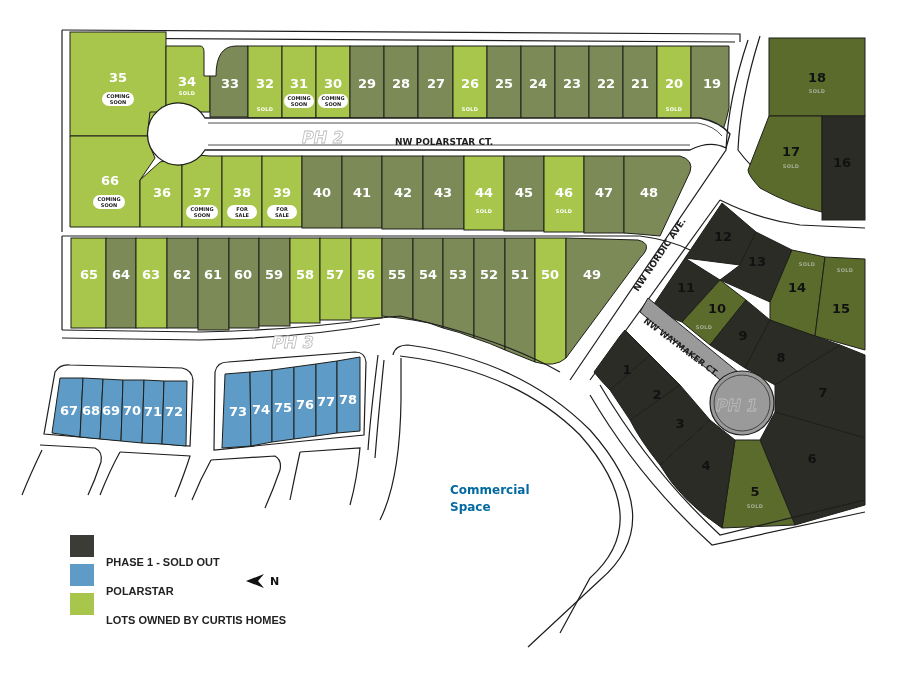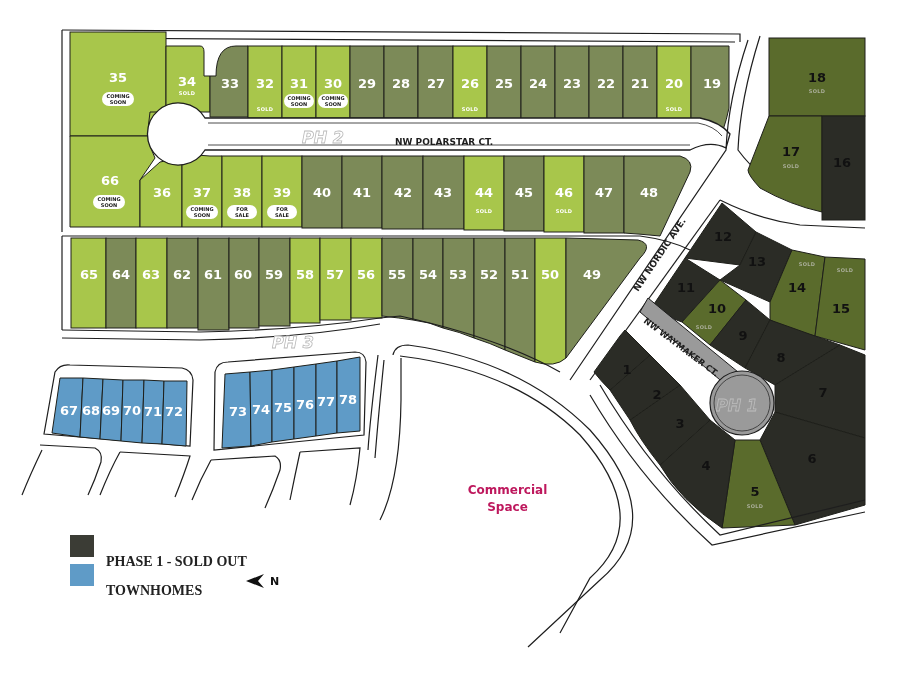--- a/index.html
+++ b/index.html
@@ -11,24 +11,24 @@
   .sold{font-family:"DejaVu Sans",sans-serif;font-weight:bold;font-size:5px;fill:#ffffff;text-anchor:middle;letter-spacing:0.3px;}
   .sold.dim{fill:#a9ad98;}
   .pill{fill:#ffffff;}
   .pilltxt{font-family:"DejaVu Sans",sans-serif;font-weight:bold;font-size:5px;fill:#1b1b1b;text-anchor:middle;}
   .road{fill:none;stroke:#1e1e1e;stroke-width:1.2;}
   .streetname{font-family:"DejaVu Sans",sans-serif;font-weight:bold;font-size:9px;fill:#1e1e1e;}
   .phase{font-family:"DejaVu Sans",sans-serif;font-style:italic;font-weight:bold;font-size:16px;fill:#ffffff;stroke:#b9b9b9;stroke-width:0.8;}
   .legend{position:absolute;left:70px;top:531px;}
   .legend-item{display:flex;align-items:center;height:29px;}
   .swatch{width:24px;height:22px;margin-right:12px;}
-  .legend-label{font-family:Liberation Serif, serif;font-weight:bold;font-size:14px;color:#222;margin-top:32px;}
+  .legend-label{font-family:Liberation Sans, sans-serif;font-weight:bold;font-size:11px;color:#222;margin-top:32px;}
   .north{position:absolute;left:246px;top:574px;display:flex;align-items:center;}
   .north-label{font-family:"DejaVu Sans",sans-serif;font-weight:bold;font-size:11px;color:#111;margin-left:6px;}
-  .commercial{position:absolute;left:450px;top:482px;width:115px;text-align:center;font-family:"DejaVu Sans",sans-serif;font-weight:bold;font-size:12px;line-height:17px;color:#be185d;}
+  .commercial{position:absolute;left:450px;top:482px;width:115px;text-align:left;font-family:"DejaVu Sans",sans-serif;font-weight:bold;font-size:12px;line-height:17px;color:#0369a1;}
 </style>
 </head>
 <body>
 
 <svg id="map" viewBox="0 0 900 675" xmlns="http://www.w3.org/2000/svg">
 
   <g>
 
     <path class="road" d="M62,30 L62,232"></path>
     <path class="road" d="M62,30 L740,34 L740,42"></path>
@@ -328,15 +328,19 @@
   <span class="north-label">N</span>
 </div>
 
 <div class="legend">
   <div class="legend-item">
     <div class="swatch" style="background:#3b3c35"></div>
     <span class="legend-label">PHASE 1 - SOLD OUT</span>
   </div>
   <div class="legend-item">
     <div class="swatch" style="background:#5f9bc7"></div>
-    <span class="legend-label">TOWNHOMES</span>
+    <span class="legend-label">POLARSTAR</span>
+  </div>
+  <div class="legend-item">
+    <div class="swatch" style="background:#a8c64b"></div>
+    <span class="legend-label">LOTS OWNED BY CURTIS HOMES</span>
   </div>
 </div>
 
 </body></html>

